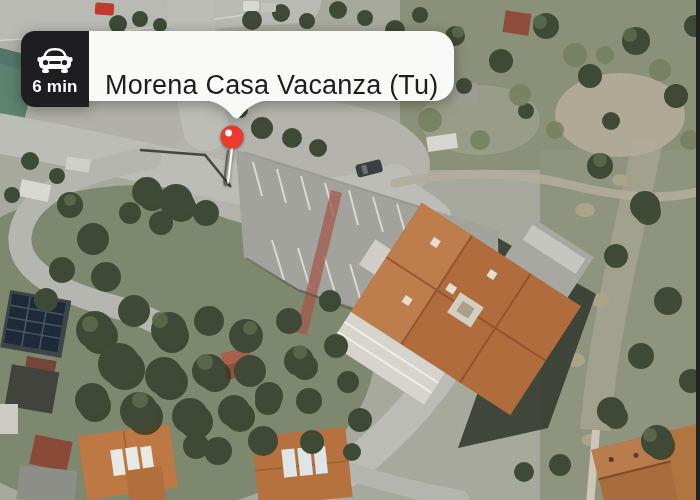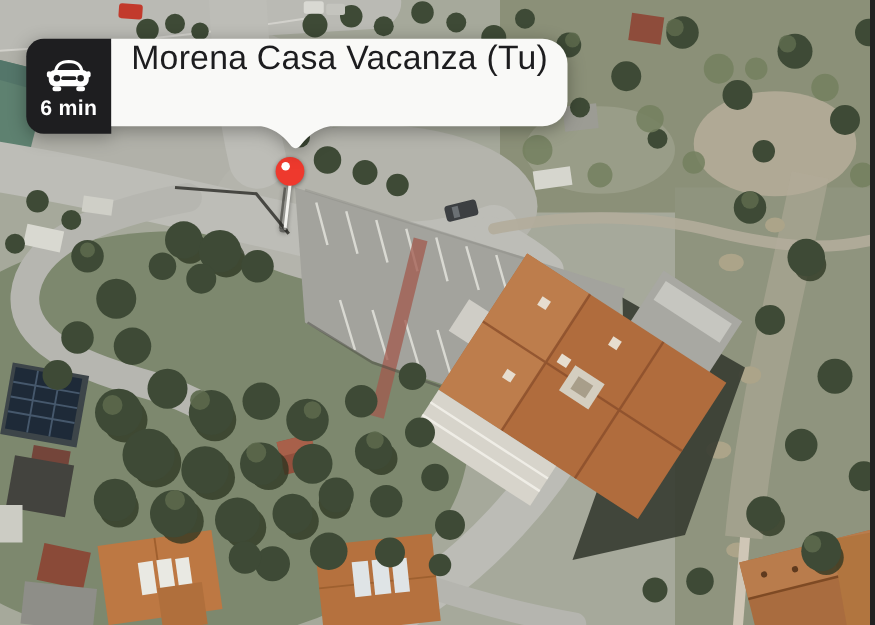--- a/index.html
+++ b/index.html
@@ -27,21 +27,21 @@
     border-radius:14px 0 0 14px;
     display:flex;flex-direction:column;align-items:center;justify-content:center;
     gap:2px;flex:none;
   }
   .badge-time{
     color:#ffffff;font-size:17px;font-weight:700;letter-spacing:.2px;line-height:1;
   }
   .bubble{
     height:70px;min-width:356px;box-sizing:border-box;
     background:#f9f9f7;border-radius:0 20px 20px 0;
-    display:flex;align-items:flex-start;justify-content:center;
+    display:flex;align-items:flex-end;justify-content:center;
     padding:0 16px;
   }
   .bubble-title{
     font-size:27px;color:#1d1d1f;white-space:nowrap;letter-spacing:.2px;
   }
   .tail{position:absolute;left:184px;top:69px;}
 </style>
 </head>
 <body>
 

